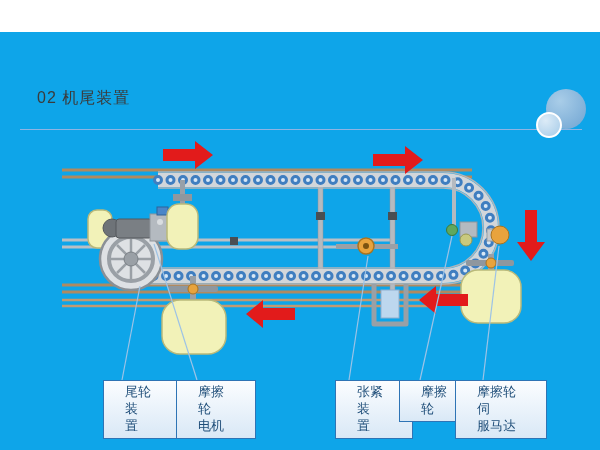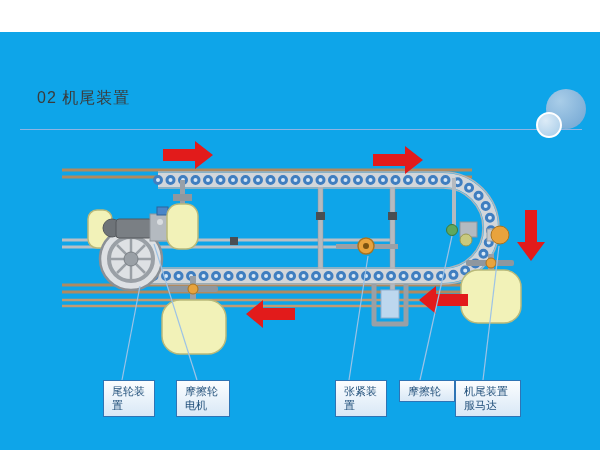--- a/index.html
+++ b/index.html
@@ -7,21 +7,21 @@
          font-family:"Liberation Sans",sans-serif;margin-top:32px;}
   .title{position:absolute;left:37px;top:56px;font-size:16px;color:#3b3b3b;letter-spacing:1px;}
   .divider{position:absolute;left:20px;top:97px;width:562px;height:1px;background:#8EB4E3;}
   .logo-big{position:absolute;left:546px;top:57px;width:40px;height:40px;border-radius:50%;
             background:radial-gradient(circle at 35% 30%, #A9CDE8, #6FA4D2);}
   .logo-small{position:absolute;left:536px;top:80px;width:22px;height:22px;border-radius:50%;
             background:radial-gradient(circle at 35% 30%, #DCEBF7, #A5CBE8);border:2px solid #ffffff;}
   .diagram{position:absolute;left:0;top:0;}
   .callout{position:absolute;top:348px;border:1px solid #2E74B5;
            background:linear-gradient(180deg,#FBFDFF,#D9E8F6);
-           color:#1F4E79;font-size:11px;line-height:1.3;padding:3px 8px;
+           color:#1F4E79;font-size:13px;line-height:1.3;padding:3px 21px;
            white-space:pre-line;}
 </style>
 </head>
 <body>
 
 <div class="slide">
 
   <div class="title">02 机尾装置</div>
   <div class="divider"></div>
   <div class="logo-big"></div>
@@ -132,16 +132,16 @@
     </g>
   </svg>
 
   <div class="callout" style="left:103px;width:34px;">尾轮装
 置</div>
   <div class="callout" style="left:176px;width:36px;">摩擦轮
 电机</div>
   <div class="callout" style="left:335px;width:34px;">张紧装
 置</div>
   <div class="callout" style="left:399px;width:38px;">摩擦轮</div>
-  <div class="callout" style="left:455px;width:48px;">机尾装置
+  <div class="callout" style="left:455px;width:48px;">摩擦轮伺
 服马达</div>
 
 </div>
 
 </body></html>

